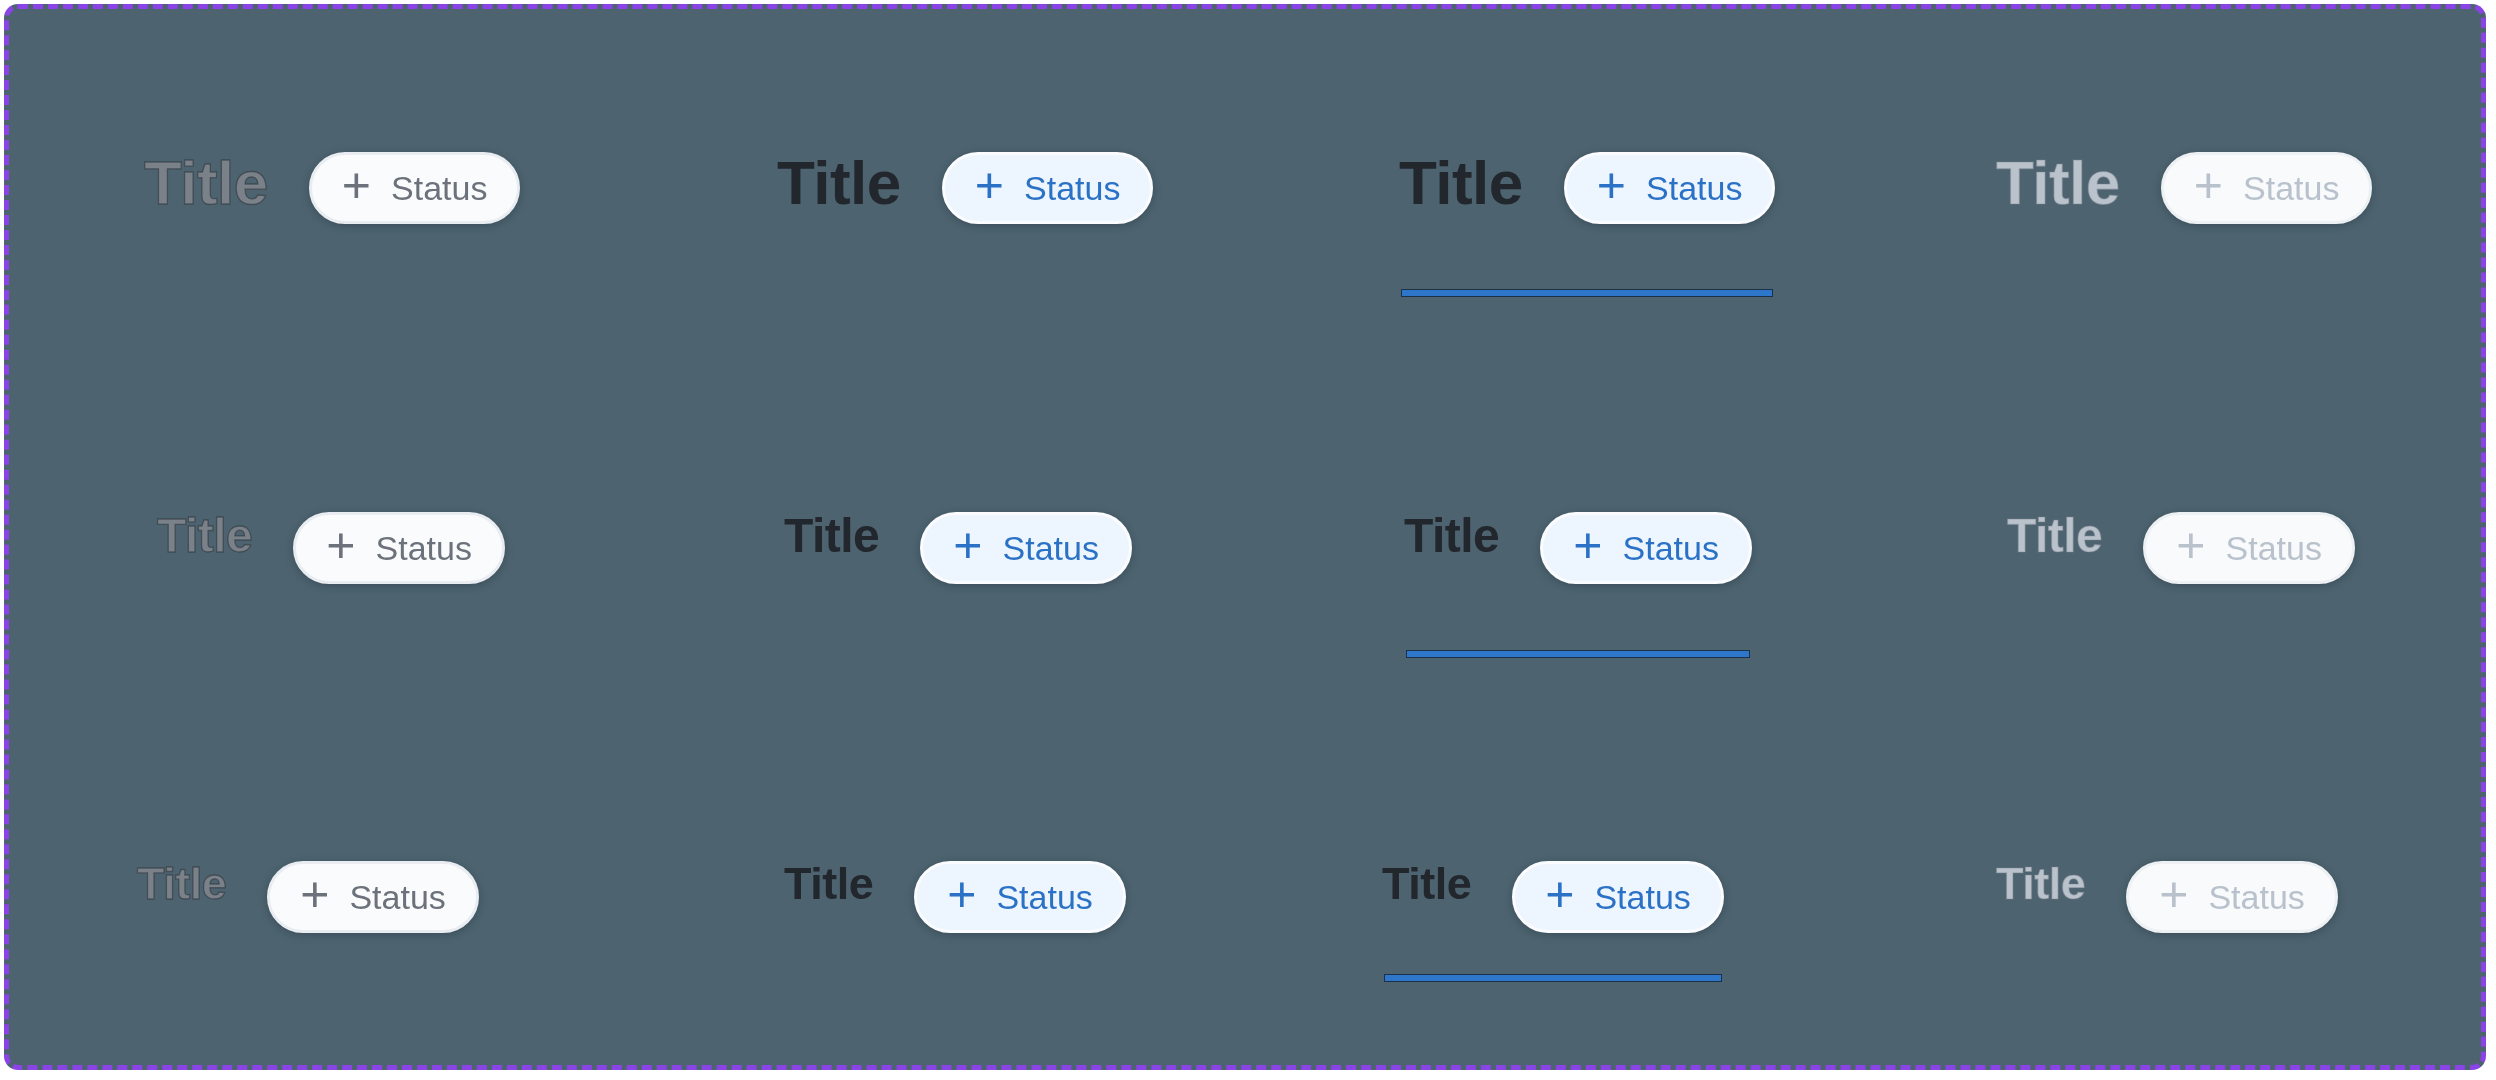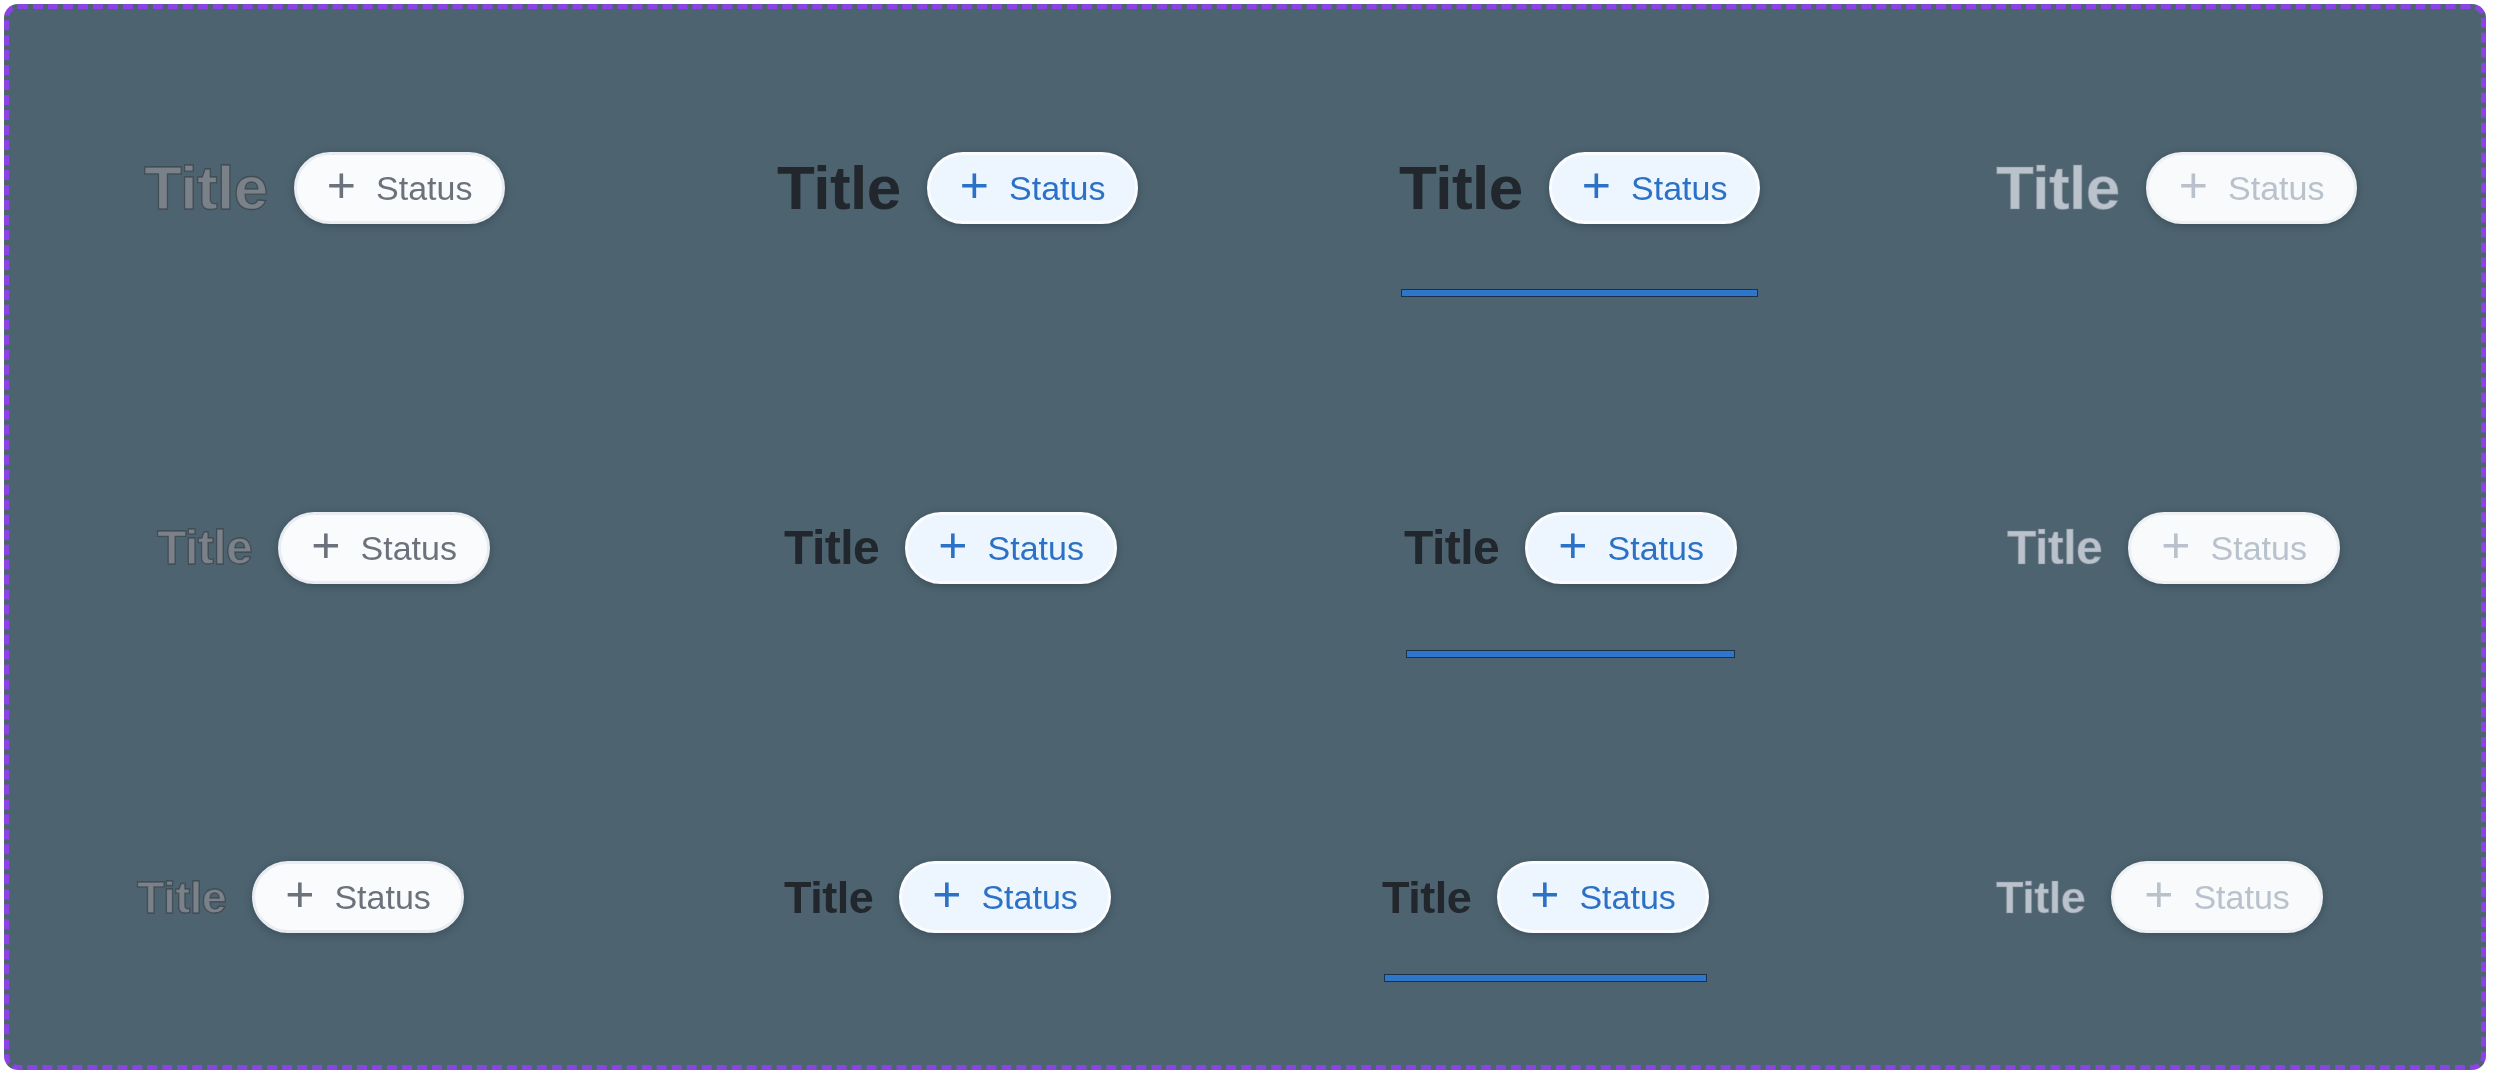--- a/index.html
+++ b/index.html
@@ -19,22 +19,22 @@
     background: #4d6470;
     border: 5px dashed #8a43e4;
     border-radius: 14px;
     box-sizing: border-box;
   }
 
   
   .cell {
     position: absolute;
     display: flex;
-    align-items: center;
-    gap: 26px;
+    align-items: flex-start;
+    gap: 41px;
     height: 72px;
   }
 
   .title {
     font-weight: 700;
     line-height: 1;
     letter-spacing: -0.5px;
     white-space: nowrap;
   }
   .row1 .title { font-size: 62px; }

